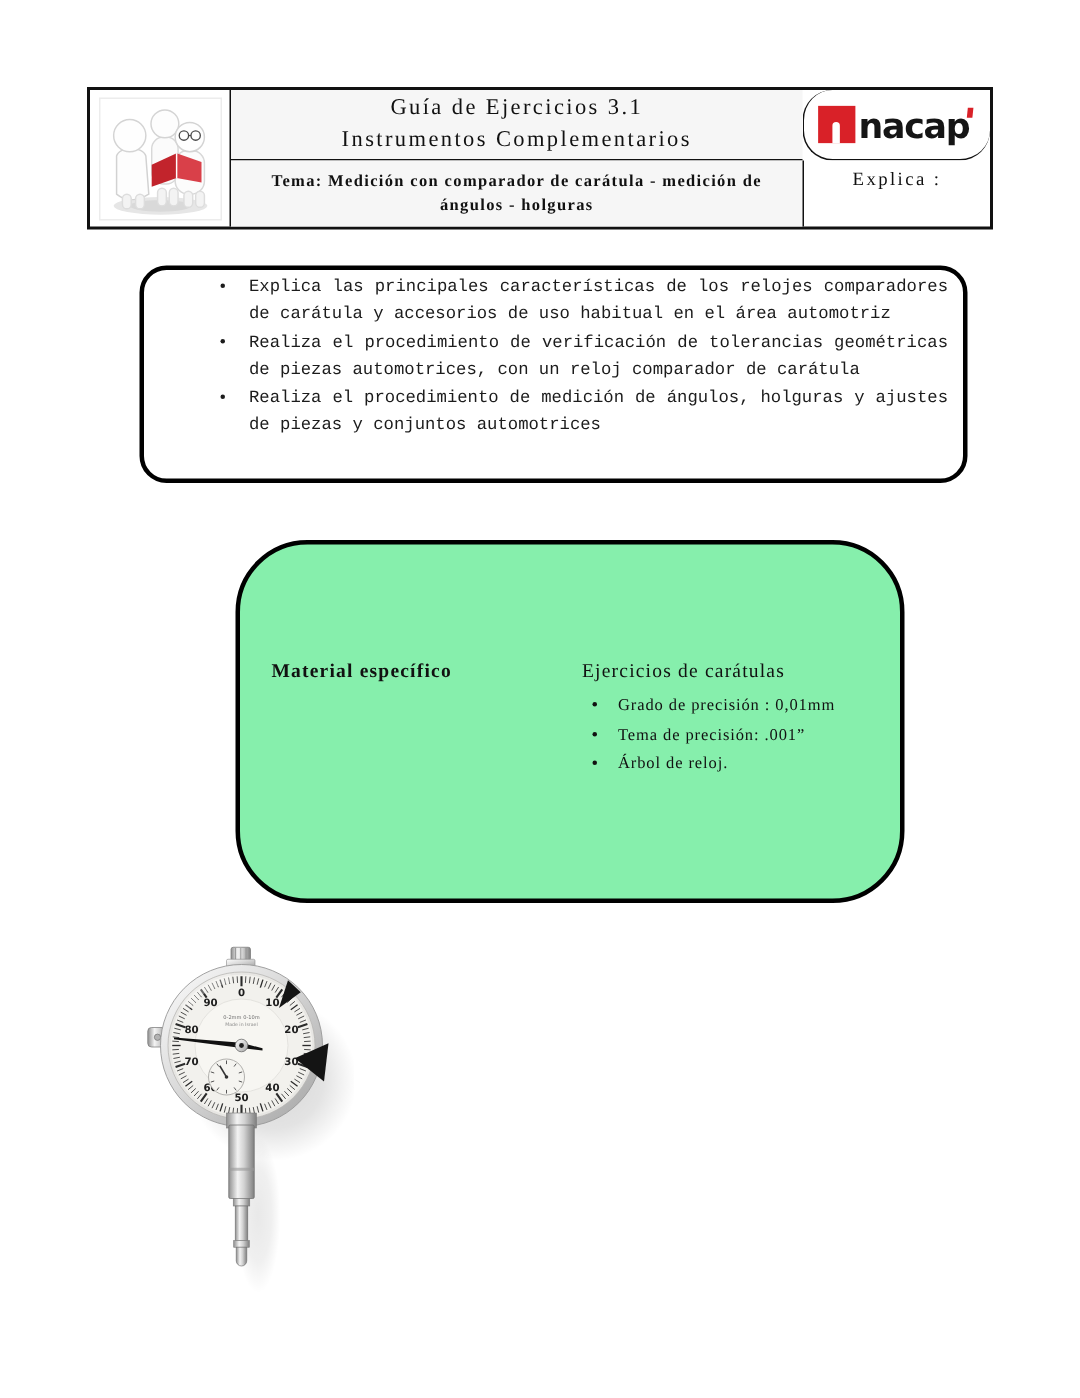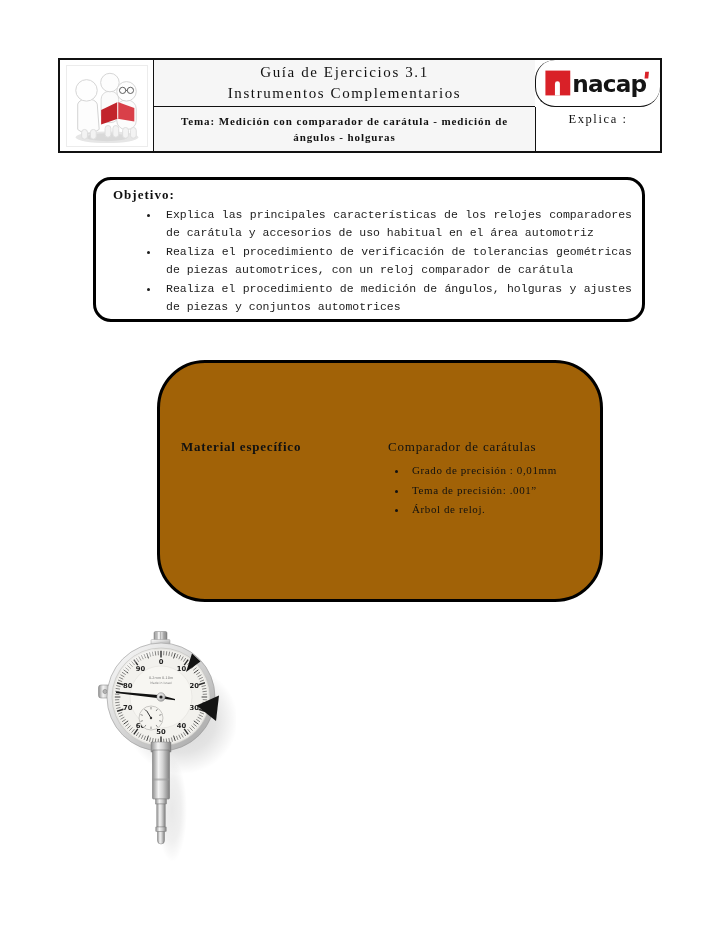--- a/index.html
+++ b/index.html
@@ -33,21 +33,21 @@
   .obj h3{margin:7px 0 0 17px;font-size:13px;letter-spacing:1px;font-weight:700;}
   .obj ul{
     margin:3px 6px 0 0;padding:0 4px 0 64px;
     font-family:Liberation Mono, monospace;
     font-size:11.5px;line-height:18.4px;color:#1c1c1c;
   }
   .obj li{text-align:justify;padding-left:6px;}
   
   .mat{
     position:absolute;left:157px;top:360px;width:446px;height:242px;box-sizing:border-box;
-    border:3px solid #000;border-radius:48px;background:#a16207;
+    border:3px solid #000;border-radius:48px;background:#86efac;
   }
   .mat-label{position:absolute;left:21px;top:76px;font-weight:700;font-size:13px;letter-spacing:0.8px;}
   .mat-right{position:absolute;left:228px;top:76px;width:230px;}
   .mat-right .mh{font-size:13px;letter-spacing:0.8px;}
   .mat-right ul{margin:9px 0 0 0;padding-left:20px;font-size:11px;letter-spacing:0.6px;}
   .mat-right li{margin-bottom:7.5px;padding-left:4px;}
   
   .gaugewrap{position:absolute;left:96px;top:630px;width:140px;height:235px;}
   svg text{font-family:"DejaVu Sans","Liberation Sans",sans-serif;}
 </style>
@@ -106,32 +106,31 @@
     <div class="ht-c2b">
       <span>Tema: Medición con comparador de carátula - medición de ángulos - holguras</span>
     </div>
 
     <div class="ht-c3b">
       <span>Explica :</span>
     </div>
   </div>
 
   <div class="obj">
-    <h3>Objetivo:</h3>
     <ul>
       <li>Explica las principales características de los relojes comparadores de carátula y accesorios de uso habitual en el área automotriz</li>
       <li>Realiza el procedimiento de verificación de tolerancias geométricas de piezas automotrices, con un reloj comparador de carátula</li>
       <li>Realiza el procedimiento de medición de ángulos, holguras y ajustes de piezas y conjuntos automotrices</li>
     </ul>
   </div>
 
   <div class="mat">
     <div class="mat-label">Material específico</div>
     <div class="mat-right">
-      <div class="mh">Comparador de carátulas</div>
+      <div class="mh">Ejercicios de carátulas</div>
       <ul>
         <li>Grado de precisión : 0,01mm</li>
         <li>Tema de precisión: .001”</li>
         <li>Árbol de reloj.</li>
       </ul>
     </div>
   </div>
 
   <div class="gaugewrap">
     <svg id="dial" width="140" height="235" viewBox="0 0 140 235">

